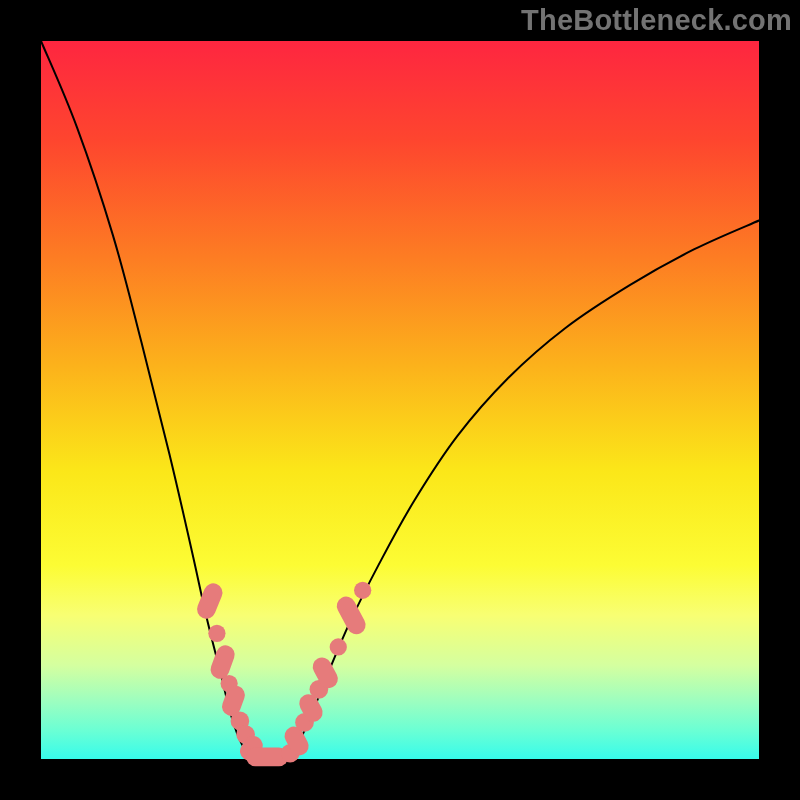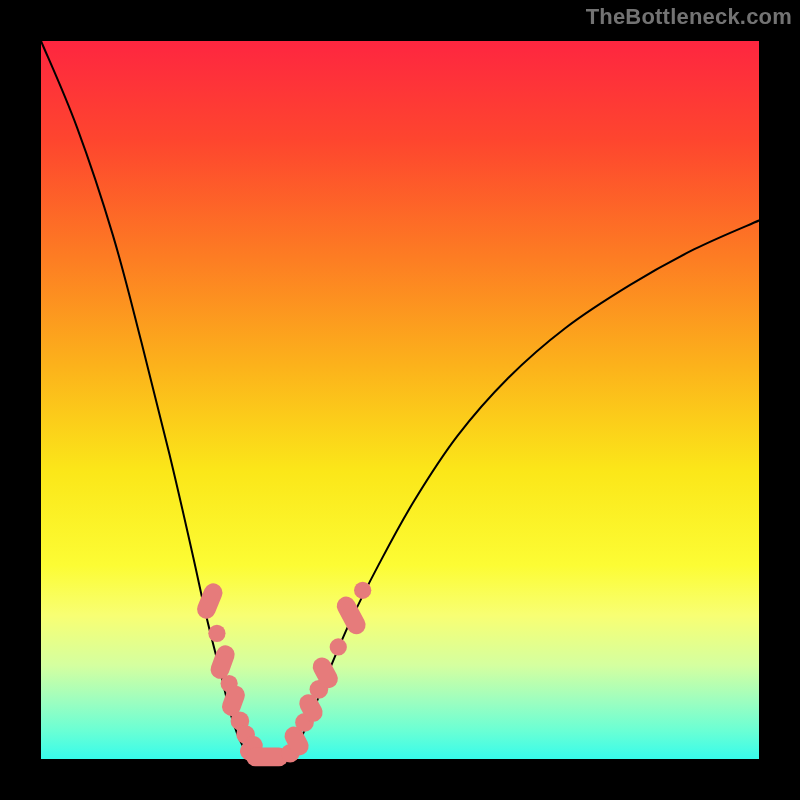--- a/index.html
+++ b/index.html
@@ -34,21 +34,21 @@
       #9cfec0 92%,
       #6bffd4 96%,
       #37fbeb 100%
     );
   }
   .watermark {
     position: absolute;
     top: 4px;
     right: 8px;
     font-family: Arial, Helvetica, sans-serif;
-    font-size: 22px;
+    font-size: 29px;
     font-weight: 600;
     color: #737373;
     letter-spacing: 0.2px;
     white-space: nowrap;
   }
   svg.overlay {
     position: absolute;
     left: 0;
     top: 0;
     width: 718px;

